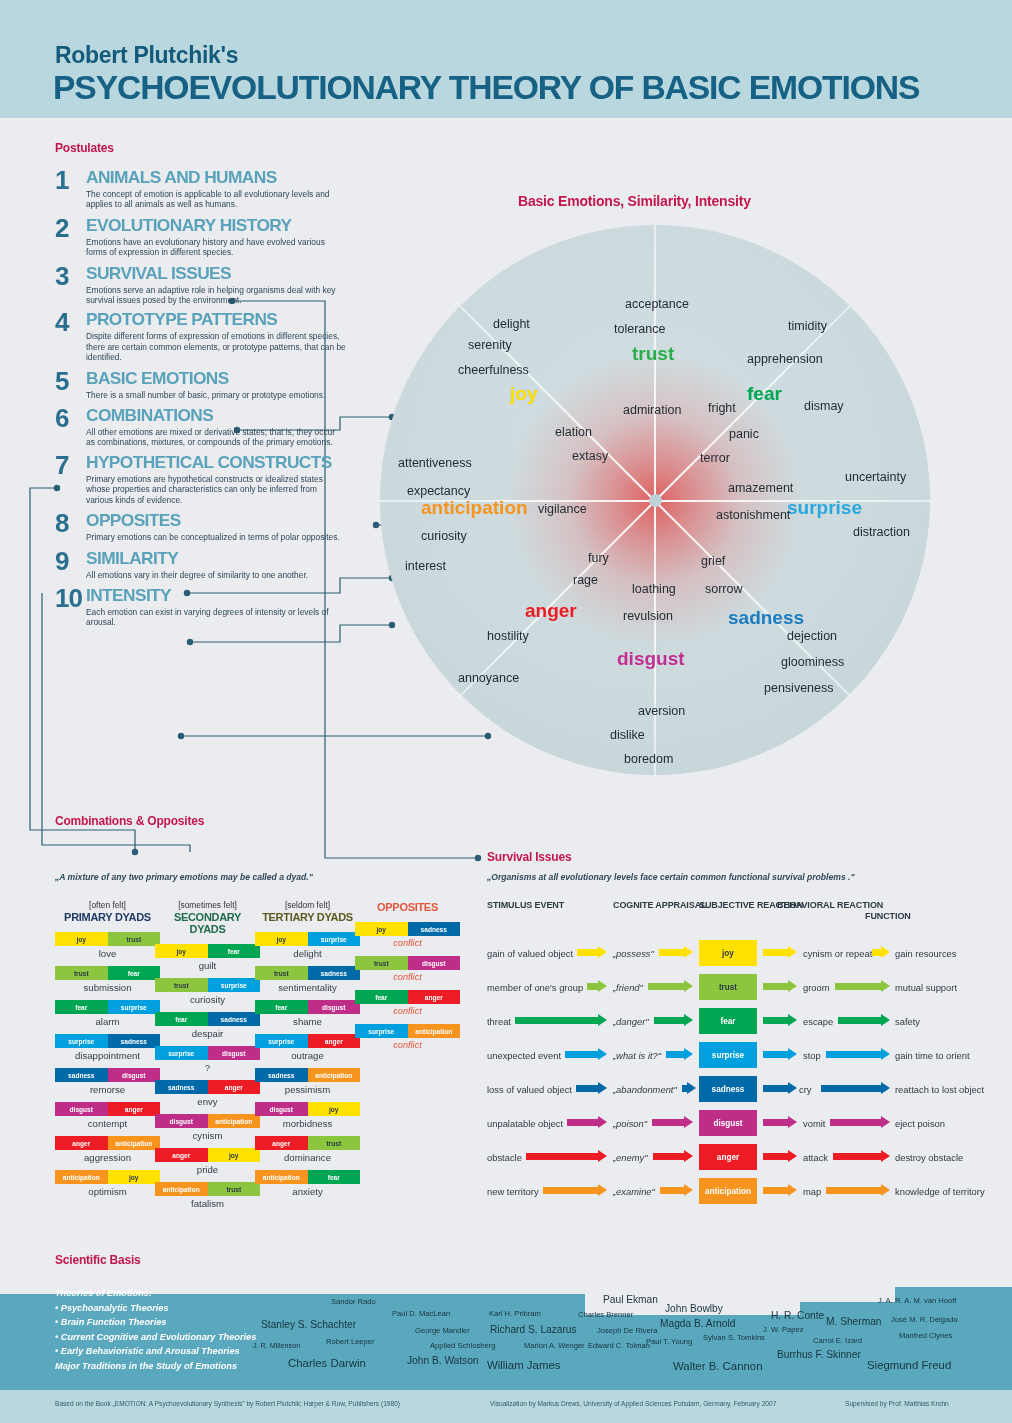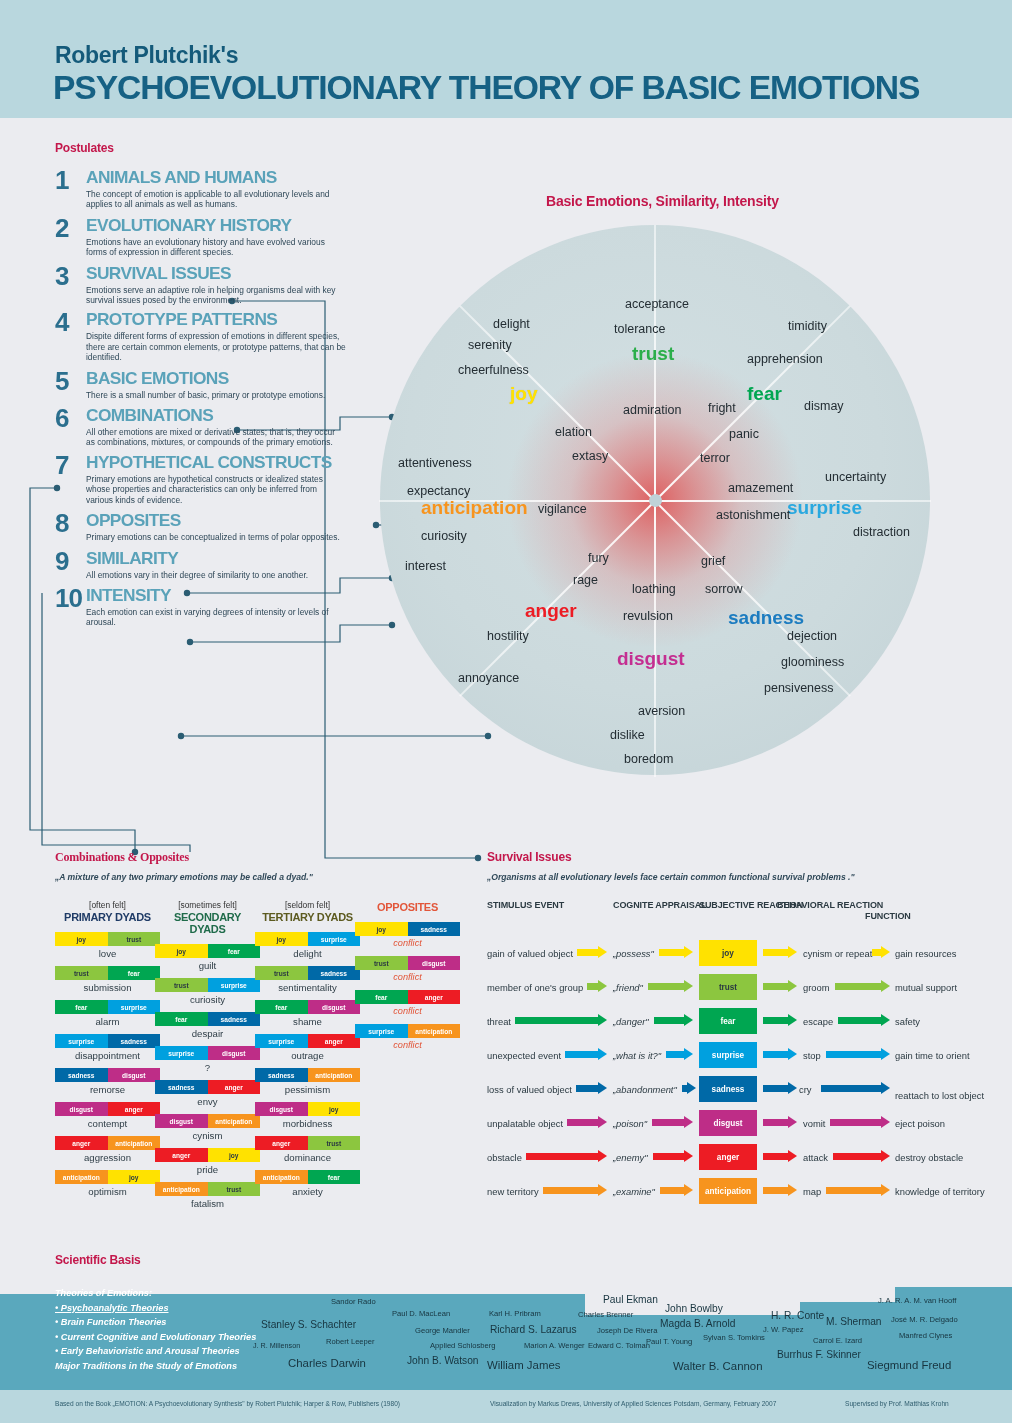--- a/index.html
+++ b/index.html
@@ -41,21 +41,21 @@
     transform:scaleX(1.02);transform-origin:left;
   }
   .post .body{
     margin-left:31px;margin-top:2px;font-size:8.4px;color:#2f4858;
     line-height:10.4px;max-width:260px;
   }
 
   
   .wheel-title{
     position:absolute;left:518px;top:193px;
-    font-size:14px;font-weight:bold;color:#c3174b;letter-spacing:-.2px;margin-left:28px;
+    font-size:14px;font-weight:bold;color:#c3174b;letter-spacing:-.2px;
   }
   .wheel-wrap{position:absolute;left:380px;top:225px;width:560px;height:560px;}
   .wheel{
     position:absolute;left:0;top:0;width:550px;height:550px;border-radius:50%;
     background:
       radial-gradient(circle at 50% 50%, rgba(226,62,62,.78) 0%, rgba(226,80,80,.52) 11%, rgba(228,120,120,.28) 22%, rgba(200,212,214,0) 38%),
       radial-gradient(circle at 48% 42%, #d2dfe2 0%, #ccdadd 55%, #c2d2d6 100%);
   }
   .spoke{
     position:absolute;left:275px;top:275px;width:276px;height:2px;
@@ -248,21 +248,21 @@
   <div class="em" style="left:367px;top:127px;">apprehension</div>
   <div class="em" style="left:243px;top:178px;">admiration</div>
   <div class="em" style="left:328px;top:176px;">fright</div>
   <div class="em" style="left:424px;top:174px;">dismay</div>
   <div class="em" style="left:175px;top:200px;">elation</div>
   <div class="em" style="left:192px;top:224px;">extasy</div>
   <div class="em" style="left:349px;top:202px;">panic</div>
   <div class="em" style="left:320px;top:226px;">terror</div>
   <div class="em" style="left:18px;top:231px;">attentiveness</div>
   <div class="em" style="left:27px;top:259px;">expectancy</div>
-  <div class="em" style="left:445px;top:245px;">uncertainty</div>
+  <div class="em" style="left:465px;top:245px;">uncertainty</div>
   <div class="em" style="left:348px;top:256px;">amazement</div>
   <div class="em" style="left:336px;top:283px;">astonishment</div>
   <div class="em" style="left:473px;top:300px;">distraction</div>
   <div class="em" style="left:158px;top:277px;">vigilance</div>
   <div class="em" style="left:41px;top:304px;">curiosity</div>
   <div class="em" style="left:25px;top:334px;">interest</div>
   <div class="em" style="left:208px;top:326px;">fury</div>
   <div class="em" style="left:193px;top:348px;text-align:center;">rage</div>
   <div class="em" style="left:321px;top:329px;">grief</div>
   <div class="em" style="left:325px;top:357px;">sorrow</div>
@@ -271,21 +271,21 @@
   <div class="em" style="left:107px;top:404px;">hostility</div>
   <div class="em" style="left:407px;top:404px;">dejection</div>
   <div class="em" style="left:401px;top:430px;">gloominess</div>
   <div class="em" style="left:384px;top:456px;">pensiveness</div>
   <div class="em" style="left:78px;top:446px;">annoyance</div>
   <div class="em" style="left:258px;top:479px;">aversion</div>
   <div class="em" style="left:230px;top:503px;">dislike</div>
   <div class="em" style="left:244px;top:527px;">boredom</div>
 </div>
 
-<div class="sec-title" style="left:55px;top:850px;font-family:Liberation Serif, serif;">Combinations &amp; Opposites</div>
+<div class="sec-title" style="left:55px;top:814px;">Combinations &amp; Opposites</div>
 <div class="quote" style="left:55px;top:872px;">„A mixture of any two primary emotions may be called a dyad."</div>
 <div id="dyads">
     <div class="dyadcol" style="left: 55px; top: 900px;">
       <div class="felt">[often felt]</div>
       <div class="colhead" style="color:#1f3b66">PRIMARY DYADS</div>
       <div style="height:9px"></div>
       <div class="bar">
         <span class="dk" style="background:#FFE200">joy</span>
         <span class="dk" style="background:#8CC63F">trust</span>
       </div>
@@ -560,21 +560,21 @@
         <div class="chip " style="left:212px;background:#0069A7">sadness</div>
         <div class="arr" id="a3_4" style="left:276px;width:34px">
           <i style="background:#0069A7"></i>
           <b style="border-left:9px solid #0069A7"></b>
         </div>
         <div class="lbl" style="left:312px;">cry</div>
         <div class="arr" id="a4_4" style="left: 334px; width: 69px;">
           <i style="background:#0069A7"></i>
           <b style="border-left:9px solid #0069A7"></b>
         </div>
-        <div class="lbl" style="left:408px;margin-top:6px;">reattach to lost object</div>
+        <div class="lbl" style="left:408px;">reattach to lost object</div>
       </div>
       <div class="srow">
         <div class="lbl" style="left:0px;">unpalatable object</div>
         <div class="arr" id="a1_5" style="left: 80px; width: 40px;">
           <i style="background:#BE2D87"></i>
           <b style="border-left:9px solid #BE2D87"></b>
         </div>
         <div class="ap" style="left:126px;">„poison"</div>
         <div class="arr" id="a2_5" style="left: 165px; width: 41px;">
           <i style="background:#BE2D87"></i>
@@ -644,21 +644,21 @@
 <div class="sec-title" style="left:55px;top:1253px;">Scientific Basis</div>
 <div class="sb">
   <div class="blk" style="left:0;top:22px;width:585px;height:96px;"></div>
   <div class="blk" style="left:585px;top:43px;width:215px;height:75px;"></div>
   <div class="blk" style="left:800px;top:30px;width:95px;height:88px;"></div>
   <div class="blk" style="left:895px;top:15px;width:117px;height:103px;"></div>
   <div class="blk" style="left:262px;top:10px;width:323px;height:25px;opacity:0;"></div>
 </div>
 <div class="theories" style="position:absolute;left:55px;top:1286px;width:240px;" id="theories">
     <div style="font-size: 9.2px; font-style: italic; font-weight: bold; color: rgb(255, 255, 255); line-height: 14.6px;">Theories of Emotions:</div>
-    <div style="font-size: 9.2px; font-style: italic; font-weight: bold; color: rgb(255, 255, 255); line-height: 14.6px; text-decoration: underline;">• Psychoanalytic Theories</div>
+    <div style="font-size: 9.2px; font-style: italic; font-weight: bold; color: rgb(255, 255, 255); line-height: 14.6px;">• Psychoanalytic Theories</div>
     <div style="font-size: 9.2px; font-style: italic; font-weight: bold; color: rgb(255, 255, 255); line-height: 14.6px;">• Brain Function Theories</div>
     <div style="font-size: 9.2px; font-style: italic; font-weight: bold; color: rgb(255, 255, 255); line-height: 14.6px;">• Current Cognitive and Evolutionary Theories</div>
     <div style="font-size: 9.2px; font-style: italic; font-weight: bold; color: rgb(255, 255, 255); line-height: 14.6px;">• Early Behavioristic and Arousal Theories</div>
     <div style="font-size: 9.2px; font-style: italic; font-weight: bold; color: rgb(255, 255, 255); line-height: 14.6px;">Major Traditions in the Study of Emotions</div>
   </div>
 <div id="names">
     <div class="name" style="left: 331px; top: 1297px; font-size: 7.6px; font-weight: normal;">Sandor Rado</div>
     <div class="name" style="left: 392px; top: 1309px; font-size: 7.6px; font-weight: normal;">Paul D. MacLean</div>
     <div class="name" style="left: 489px; top: 1309px; font-size: 7.6px; font-weight: normal;">Karl H. Pribram</div>
     <div class="name" style="left: 261px; top: 1319px; font-size: 10.2px; font-weight: normal;">Stanley S. Schachter</div>

